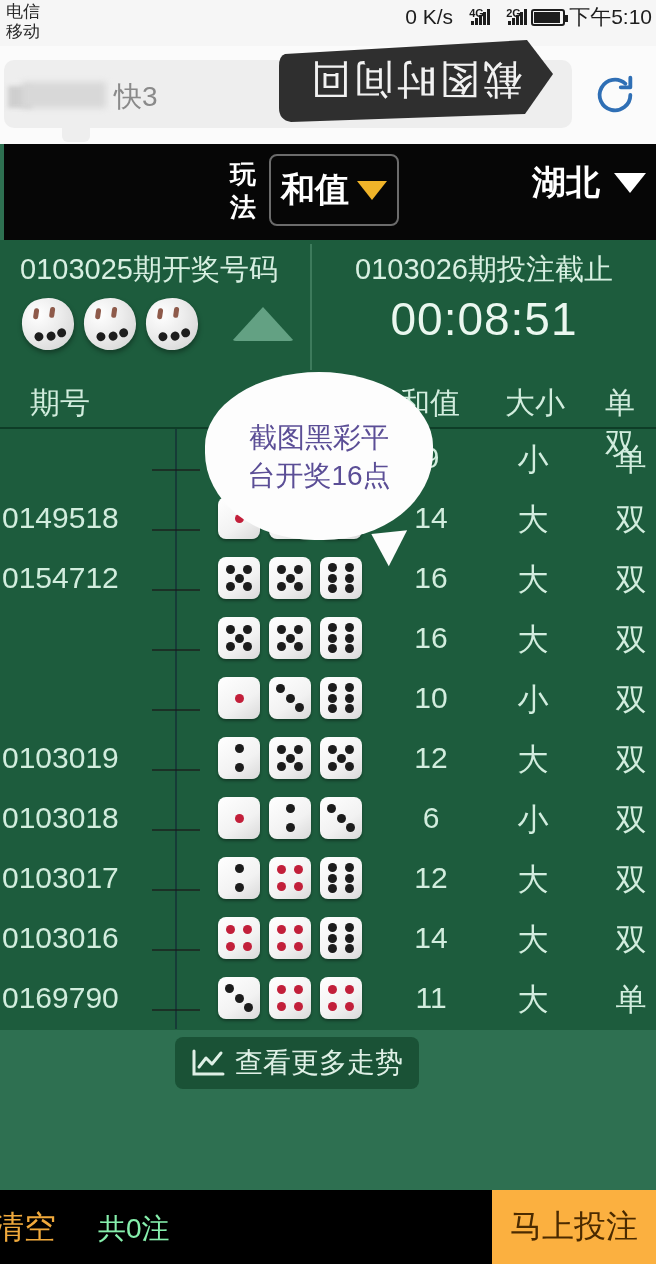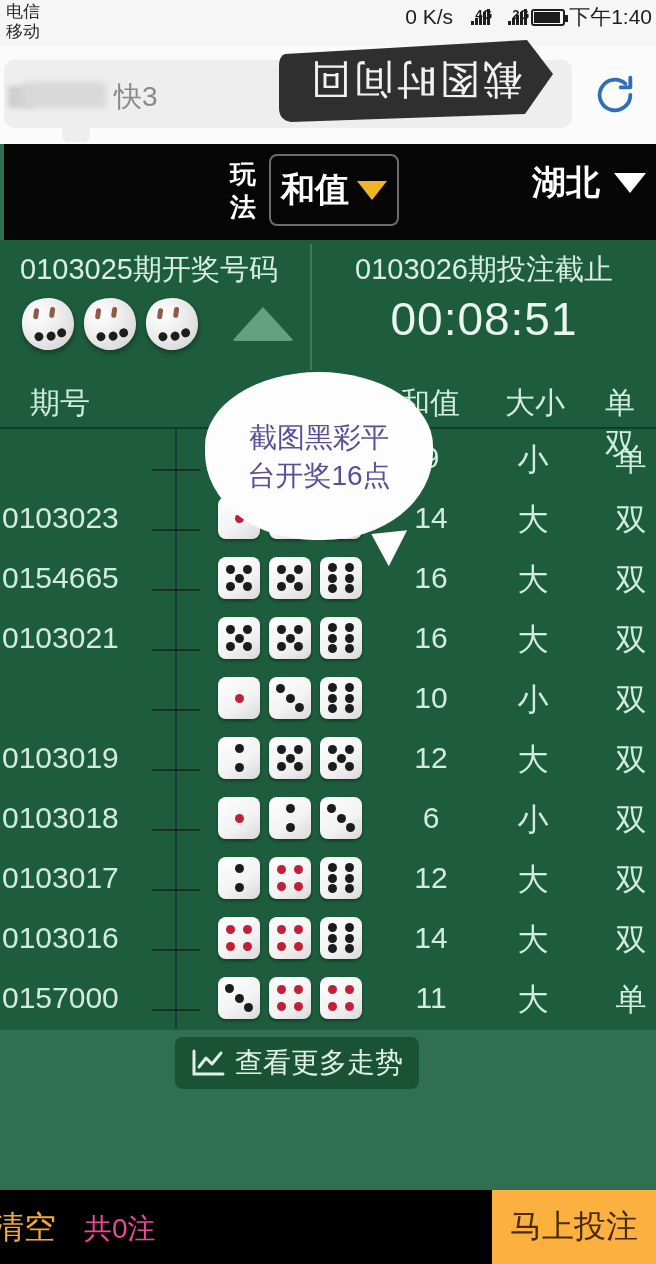--- a/index.html
+++ b/index.html
@@ -14,21 +14,21 @@
   
   .statusbar {
     position: absolute; top: 0; left: 0; width: 656px; height: 46px;
     background: #f6f6f6; color: #1c1c1c;
   }
   .carrier { position: absolute; left: 6px; top: 1px; font-size: 17px; line-height: 21px; color: #2b2b2b; }
   .carrier2 { position: absolute; left: 6px; top: 21px; font-size: 17px; line-height: 21px; color: #2b2b2b; }
   .sb-right { position: absolute; right: 4px; top: 3px; display: flex; align-items: center; gap: 4px; }
   .netspeed { font-size: 21px; letter-spacing: 0px; color: #1d1d1d; }
   .sig { display: flex; align-items: flex-end; gap: 1px; position: relative; padding-left: 14px; }
-  .sig .g { position: absolute; left: 18px; top: -2px; font-size: 13px; font-weight: bold; }
+  .sig .g { position: absolute; left: 12px; top: -2px; font-size: 11px; font-weight: bold; }
   .sig i { display: block; width: 3px; background: #1d1d1d; }
   .sig i:nth-child(2){height:4px}.sig i:nth-child(3){height:7px}
   .sig i:nth-child(4){height:10px}.sig i:nth-child(5){height:13px}.sig i:nth-child(6){height:16px}
   .batt { width: 34px; height: 17px; border: 2px solid #1d1d1d; border-radius: 3px; position: relative; }
   .batt::after { content:""; position:absolute; right:-5px; top:4px; width:3px; height:7px; background:#1d1d1d; }
   .batt i { position: absolute; left: 1px; top: 1px; bottom: 1px; width: 26px; background: #1d1d1d; }
   .clock { font-size: 21px; color: #1d1d1d; }
 
   
   .browserbar {
@@ -150,21 +150,21 @@
   .bubble .ln { font-size: 28px; color: #5b4e96; line-height: 38px; text-align: center; }
   .bubble::after {
     content: ""; position: absolute; right: 24px; bottom: -26px;
     border-left: 14px solid transparent; border-right: 22px solid transparent;
     border-top: 34px solid #fdfdfd; transform: rotate(-6deg);
   }
 
   
   .footer { position: absolute; left: 0; bottom: 0; width: 656px; height: 74px; background: #000; }
   .f-clear { position: absolute; left: -8px; top: 16px; font-size: 32px; color: #f0a93c; }
-  .f-count { position: absolute; left: 84px; top: 20px; font-size: 28px; color: #ec4899; }
+  .f-count { position: absolute; left: 98px; top: 20px; font-size: 28px; color: #86efac; }
   .f-bet {
     position: absolute; right: 0; top: 0; width: 164px; height: 74px; background: #fbb040;
     display: flex; align-items: center; justify-content: center;
   }
   .f-bet .lbl { font-size: 32px; color: #4a2a00; }
 </style>
 </head>
 <body>
 
 <div id="app">
@@ -186,21 +186,21 @@
         <span class="g">2G</span>
         <i></i>
           <i></i>
           <i></i>
           <i></i>
           <i></i>
       </span>
       <span class="batt">
           <i></i>
         </span>
-      <span class="clock">下午1:40</span>
+      <span class="clock">下午5:10</span>
     </div>
   </div>
 
   <div class="browserbar">
     <div class="searchpill">
       <div class="redact2"></div>
       <div class="redact"></div>
       <div class="searchtext">快3</div>
     </div>
     <div class="pilltail"></div>
@@ -287,21 +287,21 @@
               <span class="pip" style="left: 25px; top: 8px;"></span>
               <span class="pip" style="left: 8px; top: 25px;"></span>
               <span class="pip" style="left: 25px; top: 25px;"></span>
             </div>
           </div>
           <div class="r-sum">9</div>
           <div class="r-bs">小</div>
           <div class="r-oe">单</div>
         </div>
         <div class="row">
-          <div class="r-period">0103023</div>
+          <div class="r-period">0149518</div>
           <div class="tick"></div>
           <div class="r-dice">
             <div class="die red">
               <span class="pip" style="left: 16.5px; top: 16.5px;"></span>
             </div>
             <div class="die">
               <span class="pip" style="left: 8px; top: 6px;"></span>
               <span class="pip" style="left: 25px; top: 6px;"></span>
               <span class="pip" style="left: 8px; top: 16.5px;"></span>
               <span class="pip" style="left: 25px; top: 16.5px;"></span>
@@ -312,21 +312,21 @@
               <span class="pip" style="left: 7px; top: 7px;"></span>
               <span class="pip" style="left: 16.5px; top: 16.5px;"></span>
               <span class="pip" style="left: 26px; top: 26px;"></span>
             </div>
           </div>
           <div class="r-sum">14</div>
           <div class="r-bs">大</div>
           <div class="r-oe">双</div>
         </div>
         <div class="row">
-          <div class="r-period">0154665</div>
+          <div class="r-period">0154712</div>
           <div class="tick"></div>
           <div class="r-dice">
             <div class="die">
               <span class="pip" style="left: 8px; top: 8px;"></span>
               <span class="pip" style="left: 25px; top: 8px;"></span>
               <span class="pip" style="left: 16.5px; top: 16.5px;"></span>
               <span class="pip" style="left: 8px; top: 25px;"></span>
               <span class="pip" style="left: 25px; top: 25px;"></span>
             </div>
             <div class="die">
@@ -343,21 +343,20 @@
               <span class="pip" style="left: 25px; top: 16.5px;"></span>
               <span class="pip" style="left: 8px; top: 27px;"></span>
               <span class="pip" style="left: 25px; top: 27px;"></span>
             </div>
           </div>
           <div class="r-sum">16</div>
           <div class="r-bs">大</div>
           <div class="r-oe">双</div>
         </div>
         <div class="row">
-          <div class="r-period">0103021</div>
           <div class="tick"></div>
           <div class="r-dice">
             <div class="die">
               <span class="pip" style="left: 8px; top: 8px;"></span>
               <span class="pip" style="left: 25px; top: 8px;"></span>
               <span class="pip" style="left: 16.5px; top: 16.5px;"></span>
               <span class="pip" style="left: 8px; top: 25px;"></span>
               <span class="pip" style="left: 25px; top: 25px;"></span>
             </div>
             <div class="die">
@@ -502,21 +501,21 @@
               <span class="pip" style="left: 25px; top: 16.5px;"></span>
               <span class="pip" style="left: 8px; top: 27px;"></span>
               <span class="pip" style="left: 25px; top: 27px;"></span>
             </div>
           </div>
           <div class="r-sum">14</div>
           <div class="r-bs">大</div>
           <div class="r-oe">双</div>
         </div>
         <div class="row">
-          <div class="r-period">0157000</div>
+          <div class="r-period">0169790</div>
           <div class="tick"></div>
           <div class="r-dice">
             <div class="die">
               <span class="pip" style="left: 7px; top: 7px;"></span>
               <span class="pip" style="left: 16.5px; top: 16.5px;"></span>
               <span class="pip" style="left: 26px; top: 26px;"></span>
             </div>
             <div class="die red">
               <span class="pip" style="left: 8px; top: 8px;"></span>
               <span class="pip" style="left: 25px; top: 8px;"></span>

